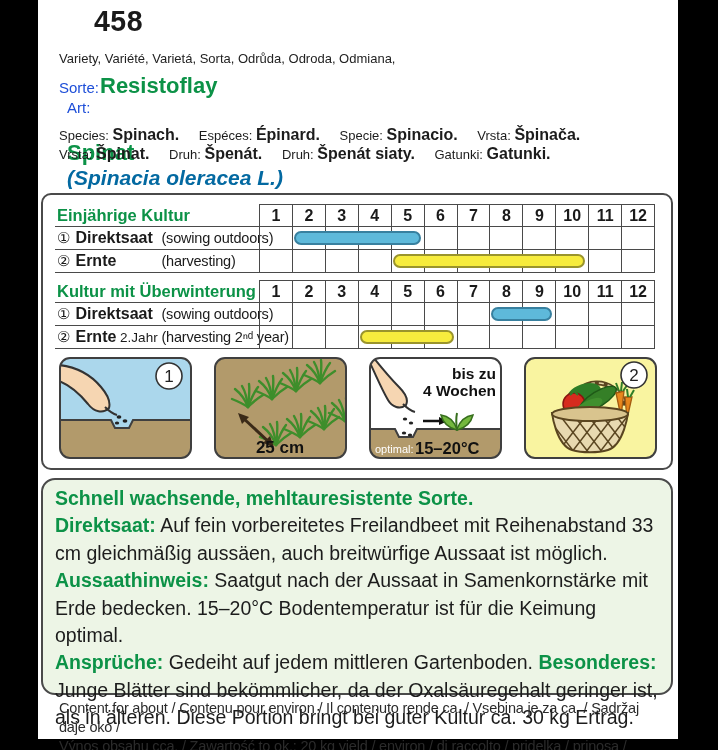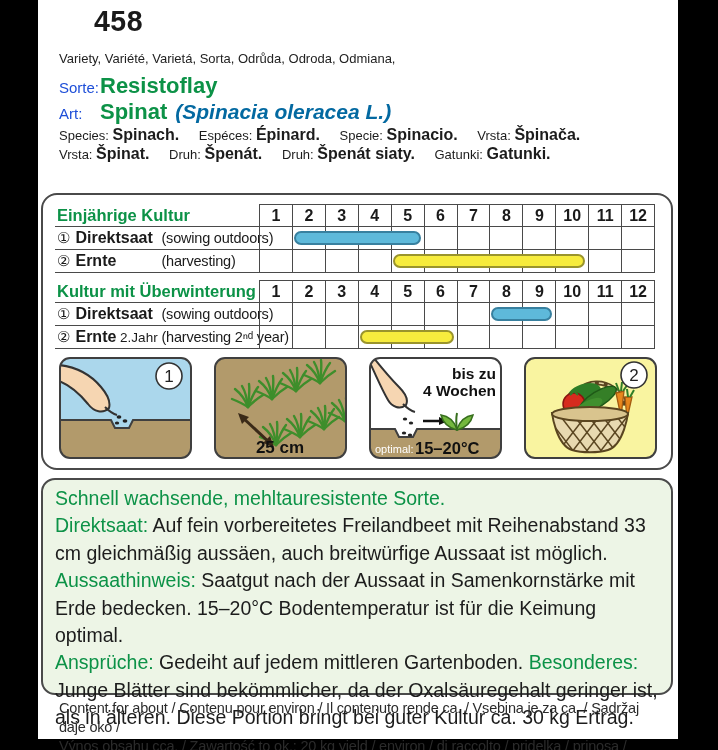--- a/index.html
+++ b/index.html
@@ -14,30 +14,30 @@
   *{margin:0;padding:0;box-sizing:border-box;}
   html,body{width:718px;height:750px;}
   body{background:#000;position:relative;font-family:"Liberation Sans",sans-serif;color:var(--ink);overflow:hidden;}
   .page{position:absolute;left:38px;top:0;width:640px;height:739px;background:#fff;}
 
   .h458{position:absolute;left:56px;top:4px;font-size:30px;font-weight:700;letter-spacing:.5px;transform:scaleX(.95);transform-origin:left;}
   .variety-line{position:absolute;left:21px;top:51px;font-size:13px;color:#222;}
   .pair-line{position:absolute;left:21px;display:flex;align-items:baseline;}
   .lbl-sm{font-size:15px;color:#1d4ed8;width:41px;flex:0 0 41px;}
   .sorte-line{top:73px;}
-  .art-line{top:99px;}
+  .art-line{top:99px;flex-direction:column;}
   .big-green{font-size:22px;font-weight:700;color:var(--green);}
   .latin{font-size:21px;font-weight:700;font-style:italic;color:#0369a1;margin-left:8px;}
   .species-line{position:absolute;left:21px;font-size:13px;color:#1c1c1c;}
   .sp1{top:126px;} .sp2{top:145px;}
   .species-line .sv{font-size:16px;font-weight:700;}
   .species-line .sl{margin-left:16px;}
   .species-line .sl:first-child{margin-left:0;}
 
-  .calendar-box{position:absolute;left:3px;top:193px;width:632px;height:277px;border:2px solid var(--bd);border-radius:16px;background:#fff;padding:9px 8px 0 12px;}
+  .calendar-box{position:absolute;left:3px;top:193px;width:632px;height:277px;border:2px solid var(--bd);border-radius:10px;background:#fff;padding:9px 8px 0 12px;}
   .cal-table{width:600px;}
   .t2{margin-top:7px;}
   .chead{display:flex;height:23px;border-bottom:1.5px solid var(--bd);}
   .ctitle{width:204px;display:flex;align-items:center;font-weight:700;font-size:16.5px;color:var(--green);padding-left:2px;}
   .mwrap{flex:1;display:flex;border-top:1.5px solid var(--bd);border-right:1.5px solid var(--bd);}
   .mcell{flex:1;}
   .mwrap .mcell{border-left:1.5px solid var(--bd);display:flex;align-items:center;justify-content:center;font-weight:700;font-size:16px;}
   .crow{display:flex;height:23px;border-bottom:1.5px solid var(--bd);}
   .clabel{width:204px;display:flex;align-items:center;padding-left:2px;white-space:nowrap;}
   .cnum{font-size:15px;margin-right:5px;}
@@ -47,21 +47,21 @@
   .cgrid{flex:1;display:flex;position:relative;border-right:1.5px solid var(--bd);}
   .cgrid .mcell{border-left:1.5px solid var(--bd);}
   .bar{position:absolute;top:4px;height:14px;border-radius:8px;border:2px solid;}
 
   .pictos{position:absolute;left:16px;right:14px;top:162px;display:flex;justify-content:space-between;}
   .pictos svg{display:block;}
   svg text{font-family:"Liberation Sans",sans-serif;}
 
   .info-box{position:absolute;left:3px;top:478px;width:632px;height:217px;background:var(--infobg);border:2px solid var(--bd);border-radius:14px;padding:5px 12px;font-size:19.5px;line-height:27.4px;color:#1c1c1c;}
   .info-box p{margin:0;}
-  .gb{color:var(--green);font-weight:400;}
+  .gb{color:var(--green);font-weight:700;}
 
   .footer{position:absolute;left:21px;top:699px;width:606px;font-size:14.5px;line-height:19px;color:#2b2b2b;letter-spacing:-.2px;}
 </style>
 </head>
 <body>
 
 <div class="page">
 
   <div class="h458">458</div>
 

